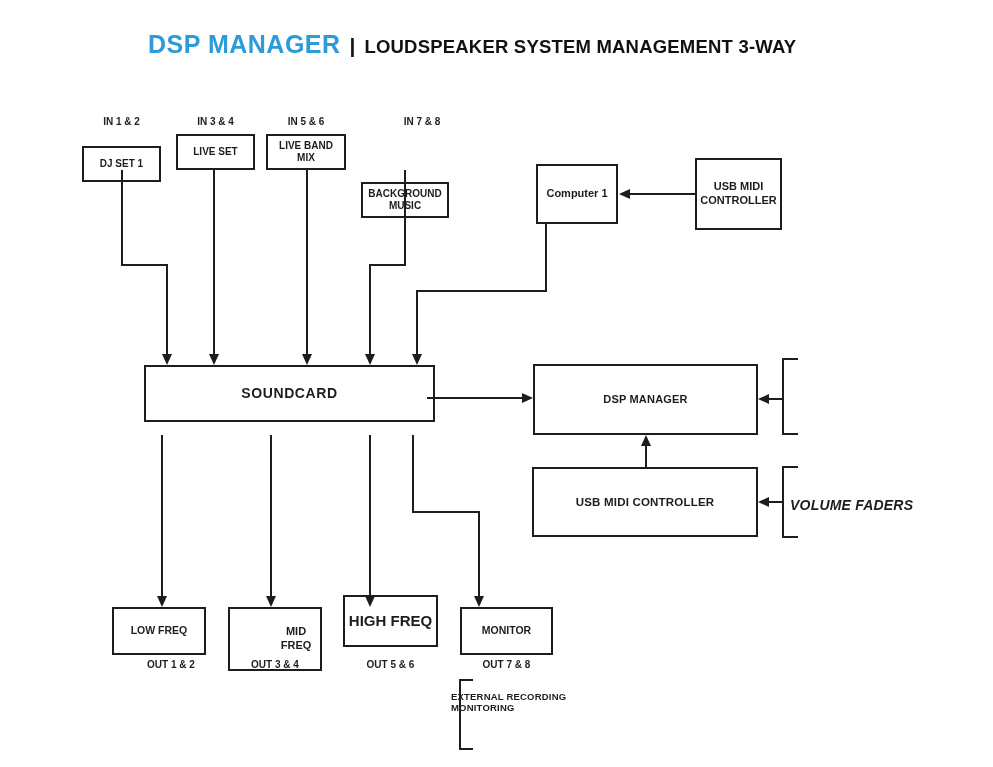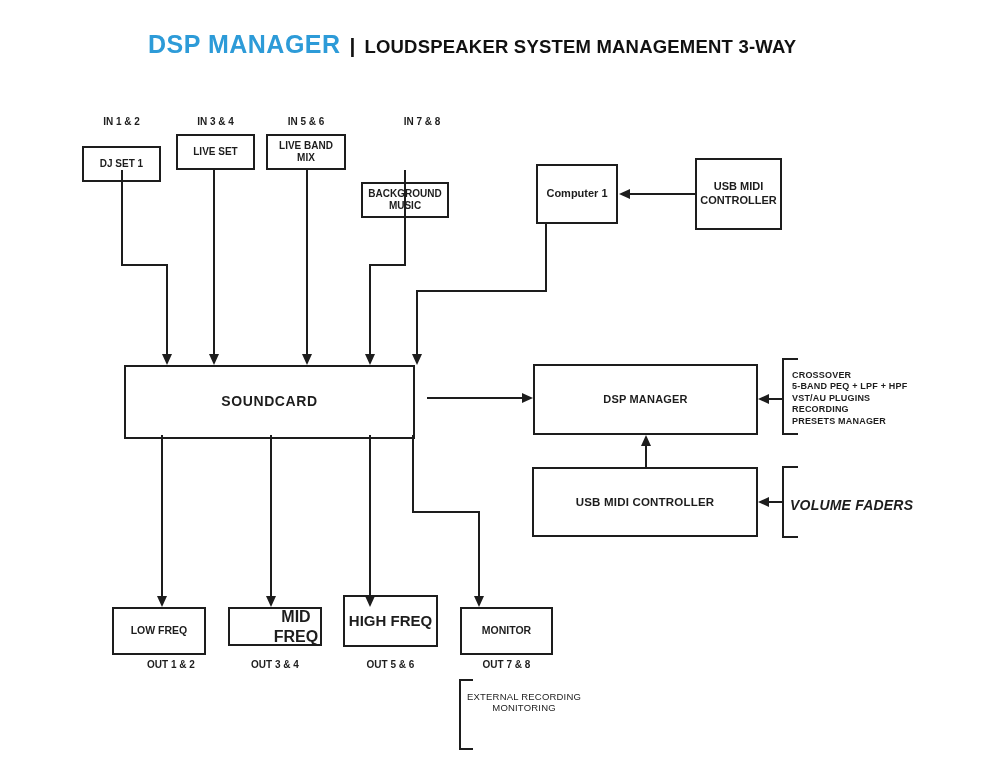--- a/index.html
+++ b/index.html
@@ -27,26 +27,26 @@
   .box-in3{left:266px;top:134px;width:80px;height:36px;font-size:10px;}
   .box-in4{left:361px;top:134px;width:88px;height:36px;font-size:10px;margin-top:48px;}
   .lbl-in1{left:82px;top:116px;width:79px;text-align:center;}
   .lbl-in2{left:176px;top:116px;width:79px;}
   .lbl-in3{left:266px;top:116px;width:80px;}
   .lbl-in4{left:378px;top:116px;width:88px;}
   
   .box-computer{left:536px;top:164px;width:82px;height:60px;font-size:11px;}
   .box-usbtop{left:695px;top:158px;width:87px;height:72px;font-size:11px;}
   
-  .box-soundcard{left:124px;top:365px;width:291px;height:74px;font-size:14px;letter-spacing:.6px;}
+  .box-soundcard{left:144px;top:365px;width:291px;height:57px;font-size:14px;letter-spacing:.6px;}
   .box-dsp{left:533px;top:364px;width:225px;height:71px;font-size:11px;letter-spacing:.2px;}
   .box-usbbottom{left:532px;top:467px;width:226px;height:70px;font-size:11.5px;letter-spacing:.2px;}
   
   .box-out1{left:112px;top:607px;width:94px;height:48px;font-size:10.5px;}
-  .box-out2{left:228px;top:607px;width:94px;height:39px;font-size:16px;padding-left:44px;}
+  .box-out2{left:228px;top:607px;width:94px;height:64px;font-size:11px;padding-left:44px;}
   .box-out3{left:343px;top:595px;width:95px;height:52px;font-size:15px;}
   .box-out4{left:460px;top:607px;width:93px;height:48px;font-size:10.5px;}
   .lbl-out1{left:124px;top:659px;width:94px;}
   .lbl-out2{left:228px;top:659px;width:94px;}
   .lbl-out3{left:343px;top:659px;width:95px;}
   .lbl-out4{left:460px;top:659px;width:93px;}
   
   .ln{position:absolute;background:#1d1d1d;}
   .arr-down{position:absolute;width:0;height:0;border-left:5px solid transparent;border-right:5px solid transparent;border-top:11px solid #1d1d1d;}
   .arr-up{position:absolute;width:0;height:0;border-left:5px solid transparent;border-right:5px solid transparent;border-bottom:11px solid #1d1d1d;}
@@ -99,21 +99,21 @@
   .c-br2-h{left:769px;top:501px;width:13px;height:2px;}
   .c-br2-a{left:758px;top:497px;}
   
   .bracket{position:absolute;box-sizing:border-box;border-left:2px solid #1d1d1d;border-top:2px solid #1d1d1d;border-bottom:2px solid #1d1d1d;background:transparent;}
   .bracket1{left:782px;top:358px;width:16px;height:77px;}
   .bracket2{left:782px;top:466px;width:16px;height:72px;}
   .bracket3{left:459px;top:679px;width:14px;height:71px;}
   
   .featlist{position:absolute;left:792px;top:370px;font-size:9px;font-weight:bold;line-height:11.4px;letter-spacing:.2px;white-space:nowrap;}
   .volfaders{position:absolute;left:790px;top:497px;font-size:14px;font-weight:bold;letter-spacing:.2px;white-space:nowrap;font-style:italic;}
-  .monnote{position:absolute;left:467px;top:691px;font-size:9.5px;font-weight:normal;line-height:11.4px;letter-spacing:.2px;white-space:nowrap;text-align:center;}
+  .monnote{position:absolute;left:451px;top:691px;font-size:9.5px;font-weight:bold;line-height:11.4px;letter-spacing:.2px;white-space:nowrap;}
 </style>
 </head>
 <body>
 
 <div id="stage">
 
   <div class="title">
     <span class="brand">DSP MANAGER</span>
     <span class="sep">|</span>
     <span class="sub">LOUDSPEAKER SYSTEM MANAGEMENT 3-WAY</span>
@@ -183,27 +183,20 @@
   <div class="ln c-o4-h"></div>
   <div class="ln c-o4-v2"></div>
   <div class="arr-down c-o4-a"></div>
 
   <div class="ln c-mid-v"></div>
   <div class="arr-up c-mid-a"></div>
 
   <div class="bracket bracket1"></div>
   <div class="ln c-br1-h"></div>
   <div class="arr-left c-br1-a"></div>
-  <div class="featlist">
-    <div>CROSSOVER</div>
-    <div>5-BAND PEQ + LPF + HPF</div>
-    <div>VST/AU PLUGINS</div>
-    <div>RECORDING</div>
-    <div>PRESETS MANAGER</div>
-  </div>
 
   <div class="bracket bracket2"></div>
   <div class="ln c-br2-h"></div>
   <div class="arr-left c-br2-a"></div>
   <div class="volfaders">VOLUME FADERS</div>
 
   <div class="bracket bracket3"></div>
   <div class="monnote">
     <div>EXTERNAL RECORDING</div>
     <div>MONITORING</div>

